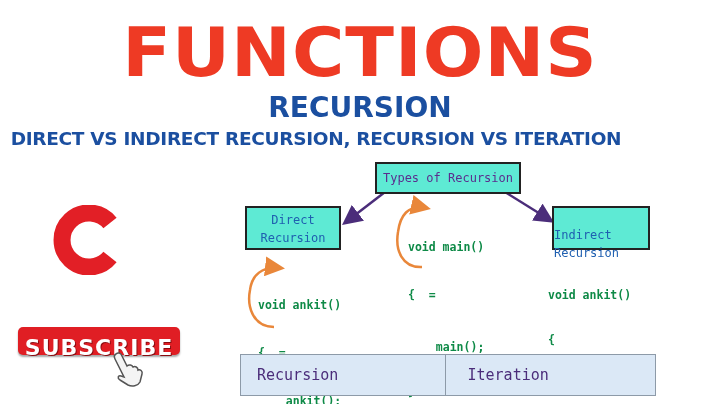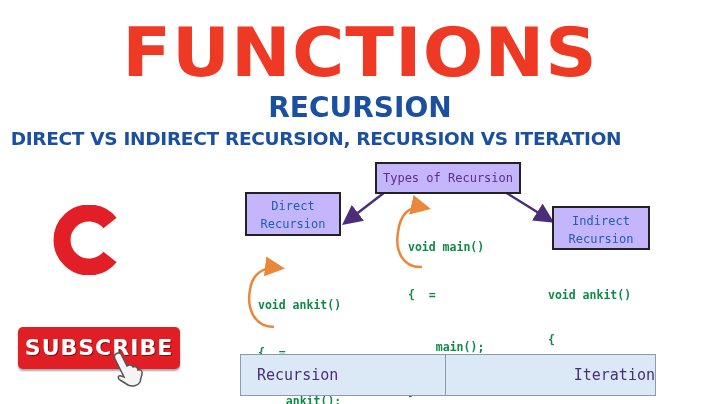--- a/index.html
+++ b/index.html
@@ -2,32 +2,32 @@
 <html><head>
 <meta charset="utf-8">
 <style>
   html, body { margin:0; padding:0; }
   body { width:720px; height:404px; background:#ffffff; position:relative; overflow:hidden; font-family:"DejaVu Sans", sans-serif; }
   .abs { position:absolute; }
   .title { left:0; width:720px; top:14px; text-align:center; font-family:"DejaVu Sans", sans-serif; font-weight:900; font-size:68px; letter-spacing:1px; color:#ee3a24; line-height:78px; transform:scaleX(1.05); }
   .sub1 { left:0; width:720px; top:92px; text-align:center; font-weight:bold; font-size:28px; color:#1b4fa0; line-height:32px; }
   .sub2 { left:0; width:632px; top:127px; text-align:center; font-weight:bold; font-size:18.5px; color:#1b4fa0; line-height:24px; letter-spacing:-0.3px; }
   .clogo { left:52px; top:205px; width:70px; height:70px; }
-  .subscribe { left:18px; top:327px; width:162px; height:42px; background:#e01e24; border-radius:5px; box-shadow:0 2px 2px rgba(0,0,0,0.35); }
+  .subscribe { left:18px; top:327px; width:162px; height:28px; background:#e01e24; border-radius:5px; box-shadow:0 2px 2px rgba(0,0,0,0.35); }
   .subscribe span { display:block; text-align:center; color:#fff; font-weight:900; font-size:22px; line-height:42px; letter-spacing:1px; font-family:"DejaVu Sans", sans-serif; text-shadow:1px 1px 0 #8a0c10; }
   .hand { left:110px; top:350px; width:36px; height:38px; }
   .hw { font-family:"DejaVu Sans Mono", monospace; }
-  .box { border:2px solid #222; background:#c4b5fd; }
+  .box { border:2px solid #222; background:#5eead4; }
   .box-types { left:375px; top:162px; width:142px; height:28px; color:#5b2d8e; font-size:12px; line-height:28px; text-align:center; }
-  .box-direct { left:245px; top:192px; width:96px; height:44px; color:#1f5fb0; font-size:12px; line-height:18px; text-align:center; padding-top:3px; box-sizing:border-box; }
-  .box-indirect { left:552px; top:206px; width:98px; height:44px; color:#1f5fb0; font-size:12px; line-height:18px; text-align:center; padding-top:4px; box-sizing:border-box; }
+  .box-direct { left:245px; top:206px; width:96px; height:44px; color:#1f5fb0; font-size:12px; line-height:18px; text-align:center; padding-top:3px; box-sizing:border-box; }
+  .box-indirect { left:552px; top:206px; width:98px; height:44px; color:#1f5fb0; font-size:12px; line-height:18px; padding-top:18px; box-sizing:border-box; }
   .code { color:#0e8a47; font-size:11.5px; font-weight:bold; line-height:15px; white-space:pre; }
   .table { left:240px; top:354px; width:414px; height:40px; background:#dbe8f6; border:1px solid #8d9aa8; display:flex; }
   .table .cell { flex:1; color:#4b2d7a; font-size:15px; line-height:40px; padding-left:16px; box-sizing:border-box; }
-  .table .cell + .cell { border-left:1px solid #8d9aa8; padding-left:22px;text-align:right; }
+  .table .cell + .cell { border-left:1px solid #8d9aa8; padding-left:22px; }
 </style>
 </head>
 <body>
 
 <div class="abs title">FUNCTIONS</div>
 <div class="abs sub1">RECURSION</div>
 <div class="abs sub2">DIRECT VS INDIRECT RECURSION, RECURSION VS ITERATION</div>
 
 <svg class="abs clogo" viewBox="0 0 70 70">
   <path d="M58 18 A27 27 0 1 0 58 52" fill="none" stroke="#e21f26" stroke-width="17" stroke-linecap="butt"></path>

